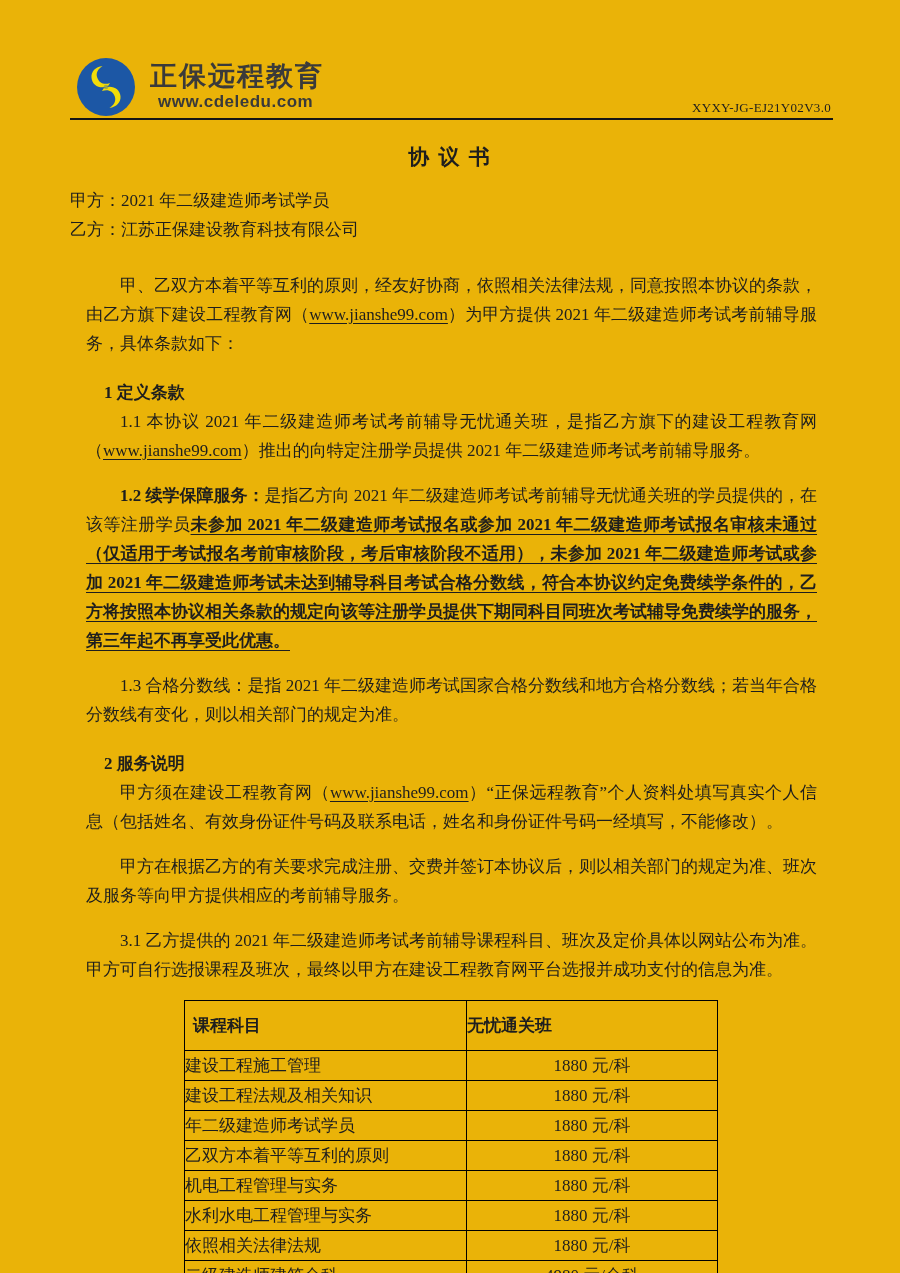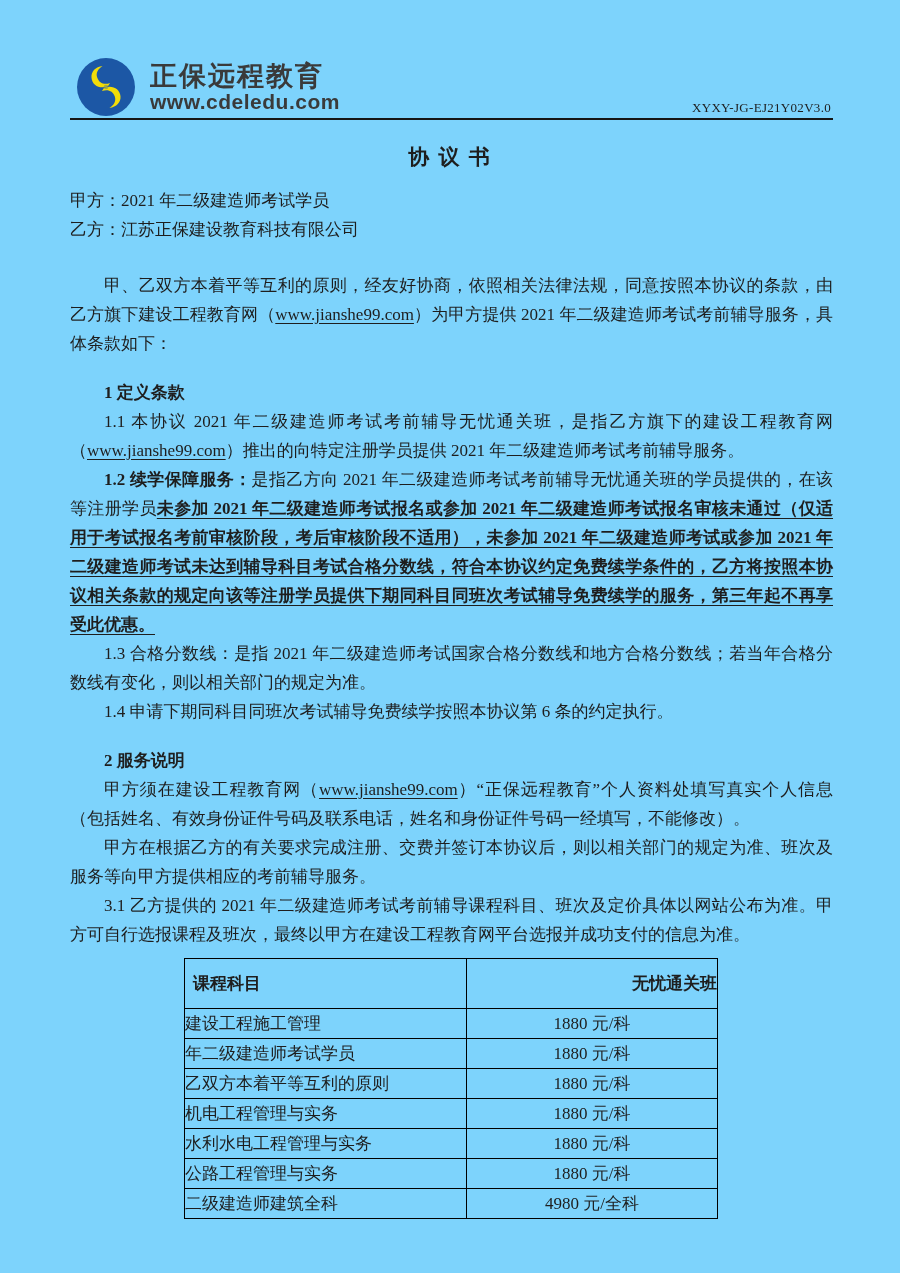--- a/index.html
+++ b/index.html
@@ -1,20 +1,20 @@
 <!DOCTYPE html>
 <html><head>
 <meta charset="utf-8">
 <style>
   html,body { margin:0; padding:0; background:#fff; }
   .page {
     position:relative;
     width:900px; height:1273px;
     margin:0 auto;
-    background:#7dd3fc;
+    background:#eab308;
     font-family:"Liberation Serif","DejaVu Serif",serif;
     color:#1e1e1e;
     box-sizing:border-box;
     overflow:hidden;
   }
   
   .header {
     position:absolute; top:0; left:70px; right:67px;
     height:118px;
     border-bottom:2px solid #151515;
@@ -22,41 +22,41 @@
   .logo {
     position:absolute; left:7px; top:58px;
     width:58px; height:58px;
   }
   .brand {
     position:absolute; left:80px; top:60px;
     font-family:"Liberation Sans","DejaVu Sans",sans-serif;
     color:#3a3a3a;
   }
   .brand-name { font-size:27px; font-weight:bold; letter-spacing:2px; line-height:32px; }
-  .brand-url  { font-size:21px; font-weight:bold; line-height:20px; letter-spacing:0.5px; }
+  .brand-url  { font-size:17px; font-weight:bold; line-height:20px; letter-spacing:0.5px;margin-left:8px; }
   .doc-code {
     position:absolute; right:2px; bottom:2px;
     font-size:13px; letter-spacing:0.3px;
   }
   
   .doc-title {
     margin:143px 0 0;
     text-align:center;
     font-size:21px; font-weight:bold;
     letter-spacing:2px;
   }
   .content {
     position:absolute; top:182px; left:70px; right:67px;
     font-size:17px; line-height:29px;
     text-align:justify;
   }
   .party-block { margin-top:4px; }
   .party { line-height:29px; }
   .party-label { font-weight:normal; }
-  .para { margin:0; text-indent:2em; }
+  .para { margin:16px; text-indent:2em; }
   .intro { margin-top:27px; }
   .sec-heading {
     margin:20px 0 0;
     font-weight:bold; text-indent:2em;
   }
   .first-para { margin-top:0; }
   .u-link { text-decoration:underline; text-underline-offset:3px; }
   .bold-u {
     font-weight:bold;
     text-decoration:underline;
@@ -73,21 +73,21 @@
     border:1px solid #000;
     font-size:17px;
     padding:0;
   }
   .price-table th { height:49px; font-weight:bold; }
   .col-subject { width:273px; }
   .col-class   { width:250px; }
   .cell-subject { text-align:left; padding-left:8px; height:27px;font-family:Liberation Serif, serif; }
   .cell-price   { text-align:center; }
   th.cell-subject { padding-left:8px; }
-  th.cell-price   { text-align:right; }
+  th.cell-price   { text-align:left; }
 </style>
 </head>
 <body>
 
 <div class="page">
 
   <div class="header">
     <div class="logo">
       <svg viewBox="0 0 100 100" width="58" height="58" aria-hidden="true">
         <circle cx="50" cy="50" r="50" fill="#1c57a5"></circle>
@@ -111,58 +111,61 @@
       <div class="party"><span class="party-label">甲方：</span><span>2021 年二级建造师考试学员</span></div>
       <div class="party"><span class="party-label">乙方：</span><span>江苏正保建设教育科技有限公司</span></div>
     </div>
 
     <p class="para intro"><span>甲、乙双方本着平等互利的原则，经友好协商，依照相关法律法规，同意按照本协议的条款，由乙方旗下建设工程教育网（</span><span class="u-link">www.jianshe99.com</span><span>）为甲方提供 2021 年二级建造师考试考前辅导服务，具体条款如下：</span></p>
 
     <p class="sec-heading">1 定义条款</p>
     <p class="para first-para"><span>1.1 本协议 2021 年二级建造师考试考前辅导无忧通关班，是指乙方旗下的建设工程教育网（</span><span class="u-link">www.jianshe99.com</span><span>）推出的向特定注册学员提供 2021 年二级建造师考试考前辅导服务。</span></p>
     <p class="para"><b>1.2 续学保障服务：</b><span>是指乙方向 2021 年二级建造师考试考前辅导无忧通关班的学员提供的，在该等注册学员</span><span class="bold-u">未参加 2021 年二级建造师考试报名或参加 2021 年二级建造师考试报名审核未通过（仅适用于考试报名考前审核阶段，考后审核阶段不适用），未参加 2021 年二级建造师考试或参加 2021 年二级建造师考试未达到辅导科目考试合格分数线，符合本协议约定免费续学条件的，乙方将按照本协议相关条款的规定向该等注册学员提供下期同科目同班次考试辅导免费续学的服务，第三年起不再享受此优惠。</span></p>
     <p class="para">1.3 合格分数线：是指 2021 年二级建造师考试国家合格分数线和地方合格分数线；若当年合格分数线有变化，则以相关部门的规定为准。</p>
-    <p class="para">1.4 申请下期同科目同班次考试辅导免费续学按照本协议第 6 条的约定执行。</p>
 
     <p class="sec-heading">2 服务说明</p>
     <p class="para first-para"><span>甲方须在建设工程教育网（</span><span class="u-link">www.jianshe99.com</span><span>）“正保远程教育”个人资料处填写真实个人信息（包括姓名、有效身份证件号码及联系电话，姓名和身份证件号码一经填写，不能修改）。</span></p>
     <p class="para">甲方在根据乙方的有关要求完成注册、交费并签订本协议后，则以相关部门的规定为准、班次及服务等向甲方提供相应的考前辅导服务。</p>
 
     <p class="para first-para">3.1 乙方提供的 2021 年二级建造师考试考前辅导课程科目、班次及定价具体以网站公布为准。甲方可自行选报课程及班次，最终以甲方在建设工程教育网平台选报并成功支付的信息为准。</p>
 
     <table class="price-table">
       <thead>
         <tr>
           <th class="col-subject cell-subject">课程科目</th>
           <th class="col-class cell-price">无忧通关班</th>
         </tr>
       </thead>
       <tbody>
         <tr>
           <td class="cell-subject">建设工程施工管理</td>
           <td class="cell-price">1880 元/科</td>
         </tr>
         <tr>
+          <td class="cell-subject">建设工程法规及相关知识</td>
+          <td class="cell-price">1880 元/科</td>
+        </tr>
+        <tr>
           <td class="cell-subject">年二级建造师考试学员</td>
           <td class="cell-price">1880 元/科</td>
         </tr>
         <tr>
           <td class="cell-subject">乙双方本着平等互利的原则</td>
           <td class="cell-price">1880 元/科</td>
         </tr>
         <tr>
           <td class="cell-subject">机电工程管理与实务</td>
           <td class="cell-price">1880 元/科</td>
         </tr>
         <tr>
           <td class="cell-subject">水利水电工程管理与实务</td>
           <td class="cell-price">1880 元/科</td>
         </tr>
         <tr>
-          <td class="cell-subject">公路工程管理与实务</td>
+          <td class="cell-subject">依照相关法律法规</td>
           <td class="cell-price">1880 元/科</td>
         </tr>
         <tr>
           <td class="cell-subject">二级建造师建筑全科</td>
           <td class="cell-price">4980 元/全科</td>
         </tr>
       </tbody>
     </table>
 
   </div>

